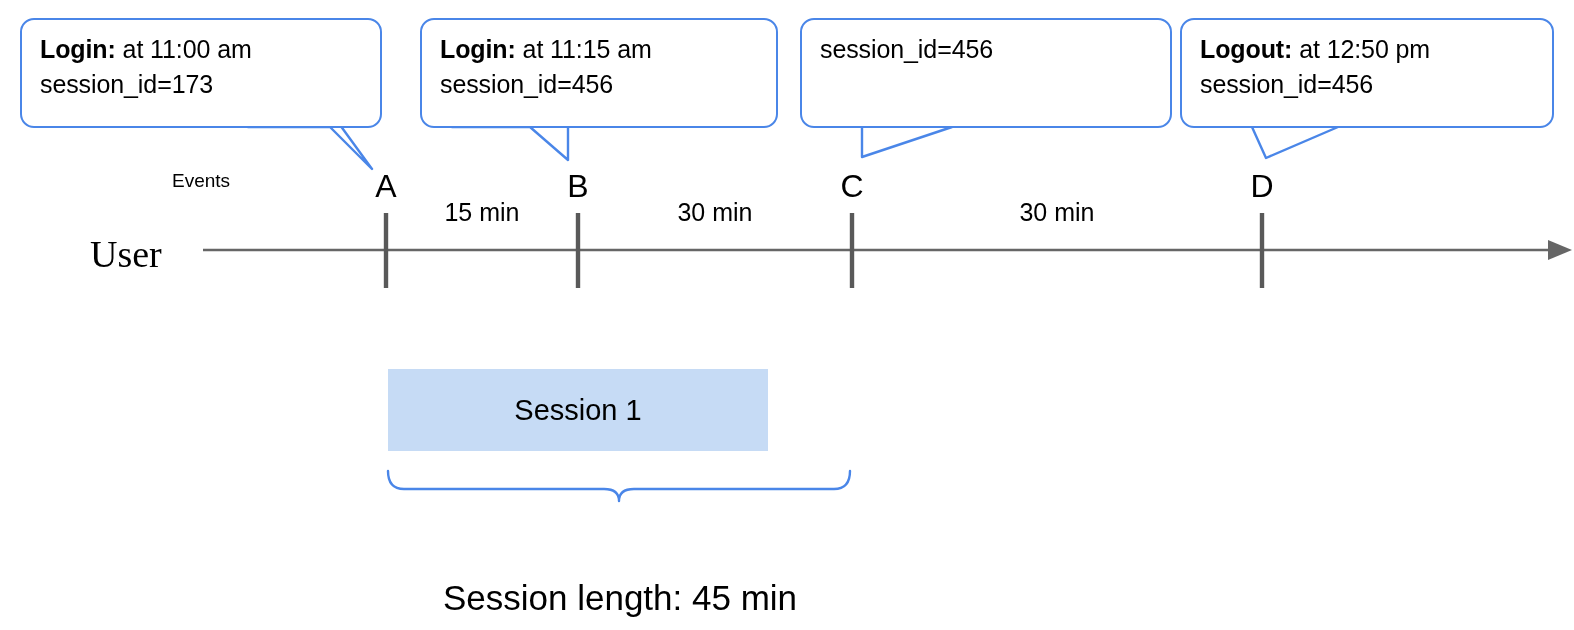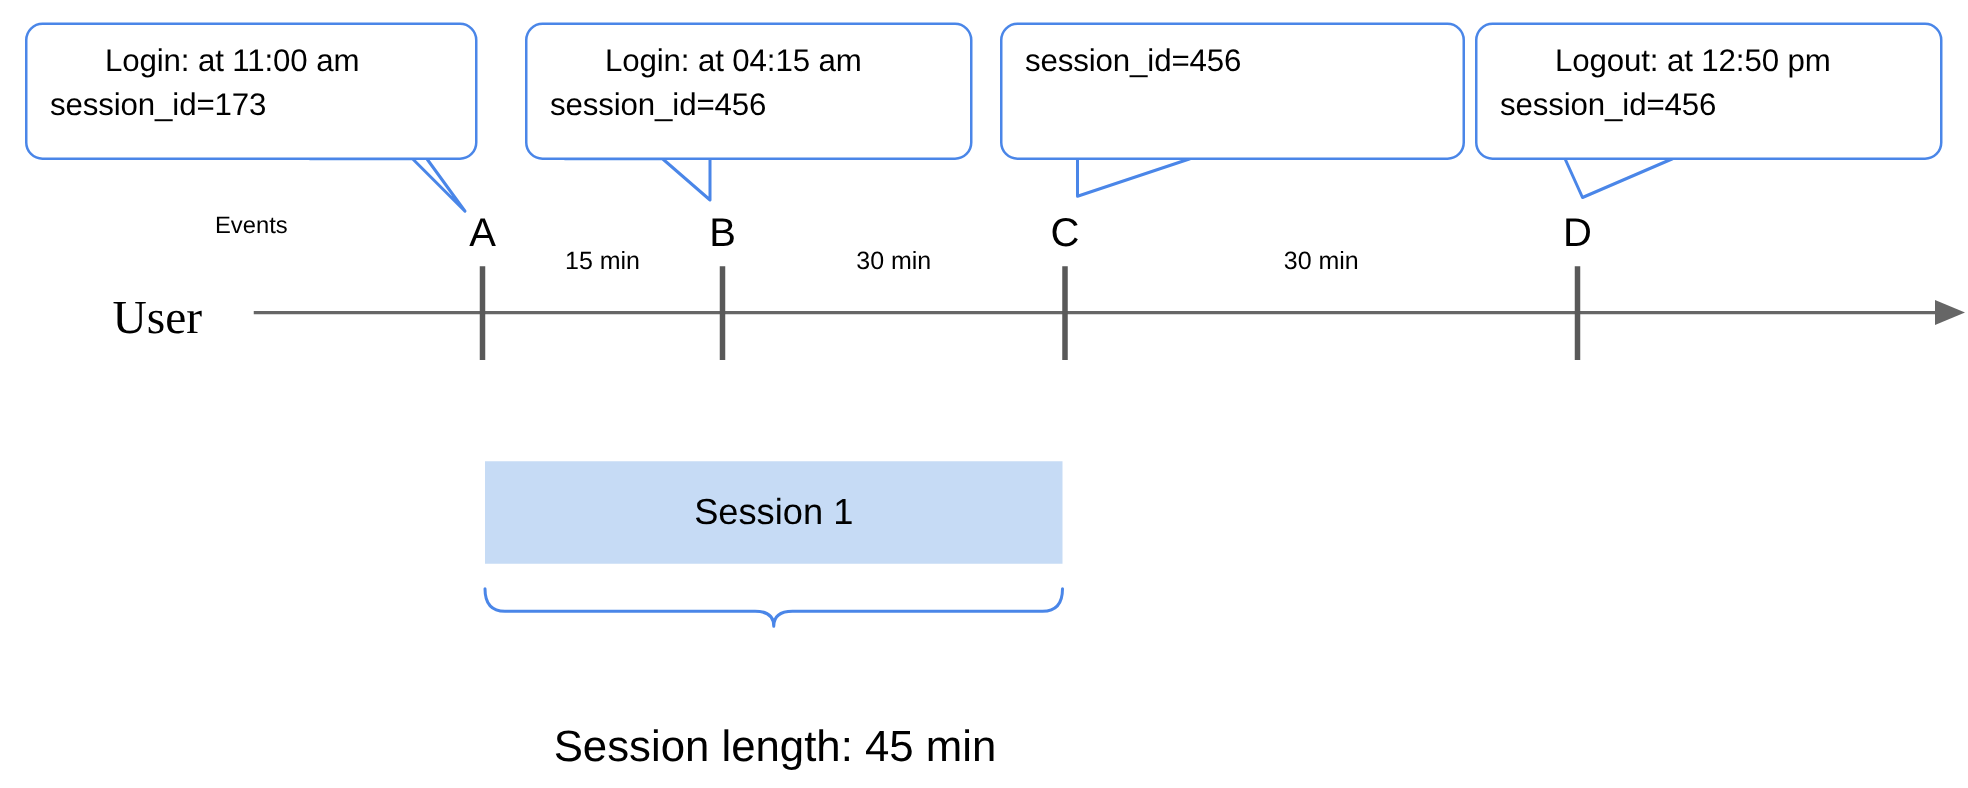--- a/index.html
+++ b/index.html
@@ -34,22 +34,21 @@
     border: 2px solid #4a86e8;
     border-radius: 14px;
     background: #ffffff;
     padding: 12px 16px 10px 18px;
     line-height: 1.38;
     font-size: 25px;
     letter-spacing: -0.1px;
     white-space: nowrap;
   }
   .callout .kind {
-    font-weight: normal;
-    margin-left: 44px;
+    font-weight: bold;
   }
   .callout .line2 {
     display: block;
   }
   #callout-a { left: 20px;   top: 18px;  width: 362px; height: 110px; }
   #callout-b { left: 420px;  top: 18px;  width: 358px; height: 110px; }
   #callout-c { left: 800px;  top: 18px;  width: 372px; height: 110px; }
   #callout-d { left: 1180px; top: 18px;  width: 374px; height: 110px; }
 
   
@@ -77,29 +76,29 @@
     text-align: center;
     font-size: 32px;
   }
   
   .interval-label {
     position: absolute;
     top: 198px;
     width: 160px;
     margin-left: -80px;
     text-align: center;
-    font-size: 20px;
+    font-size: 25px;
     color: #000000;
   }
   
   #session-bar {
     position: absolute;
     left: 388px;
     top: 369px;
-    width: 462px;
+    width: 380px;
     height: 82px;
     background: #c6dbf5;
     display: flex;
     align-items: center;
     justify-content: center;
     font-size: 29px;
     color: #000000;
   }
   
   #session-length-label {
@@ -137,21 +136,21 @@
 
     <path d="M 388,471 Q 388,489 404,489 L 604,489 Q 619,489 619,501 Q 619,489 634,489 L 834,489 Q 850,489 850,471" fill="none" stroke="#4a86e8" stroke-width="2.4" stroke-linecap="round" stroke-linejoin="round"></path>
   </svg>
 
   <div class="callout" id="callout-a">
     <span class="line1"><span class="kind">Login:</span><span> at 11:00 am</span></span>
     <span class="line2">session_id=173</span>
   </div>
 
   <div class="callout" id="callout-b">
-    <span class="line1"><span class="kind">Login:</span><span> at 04:15 am</span></span>
+    <span class="line1"><span class="kind">Login:</span><span> at 11:15 am</span></span>
     <span class="line2">session_id=456</span>
   </div>
 
   <div class="callout" id="callout-c">
     <span class="line2">session_id=456</span>
   </div>
 
   <div class="callout" id="callout-d">
     <span class="line1"><span class="kind">Logout:</span><span> at 12:50 pm</span></span>
     <span class="line2">session_id=456</span>

